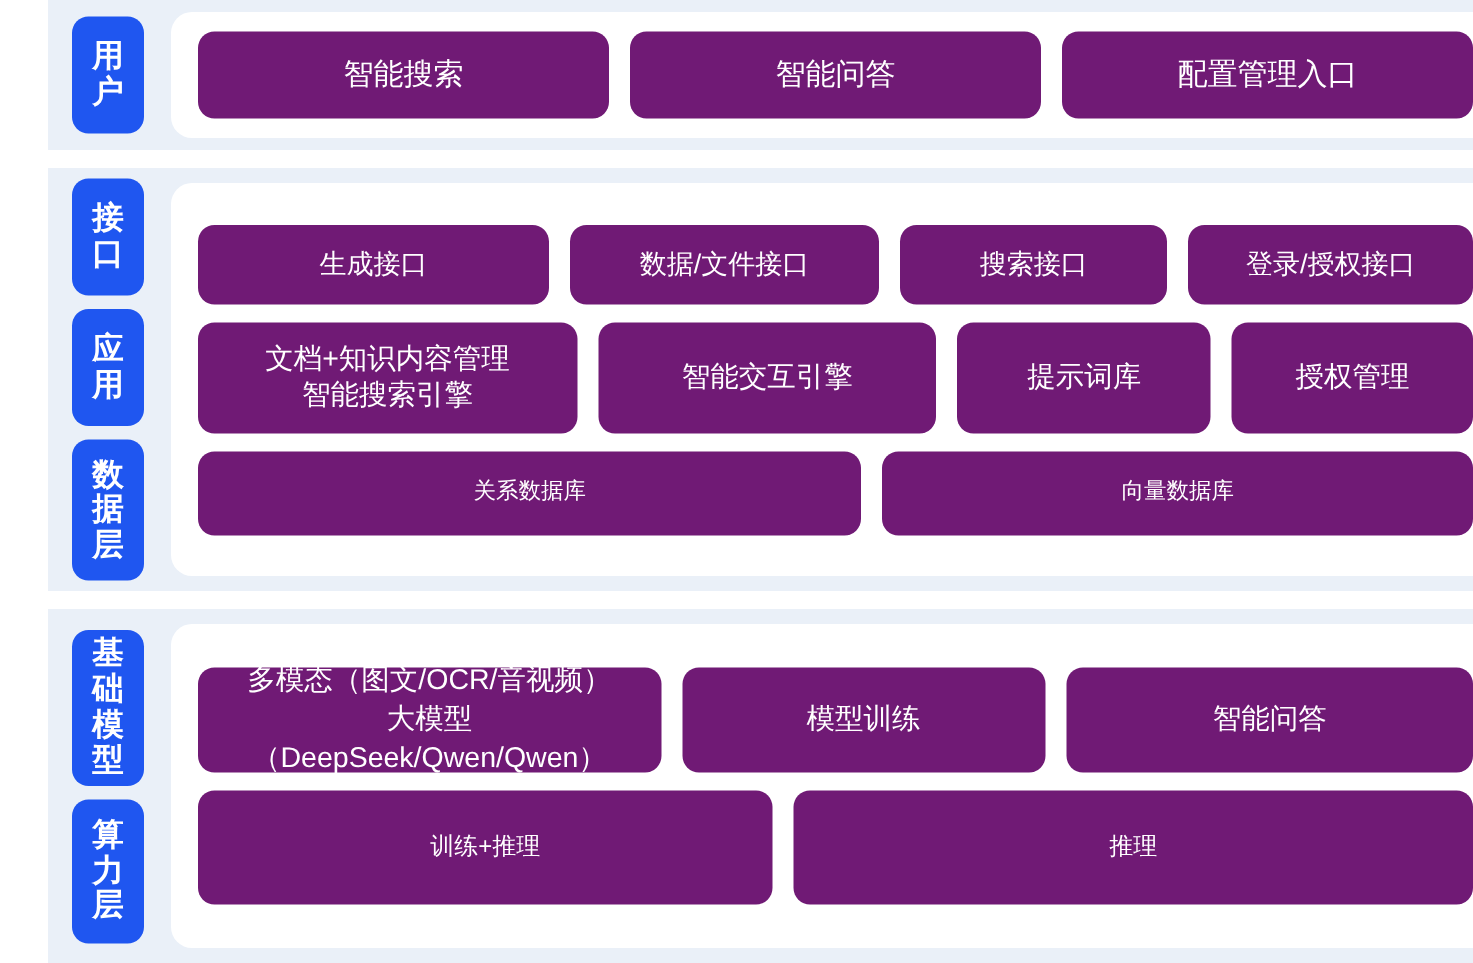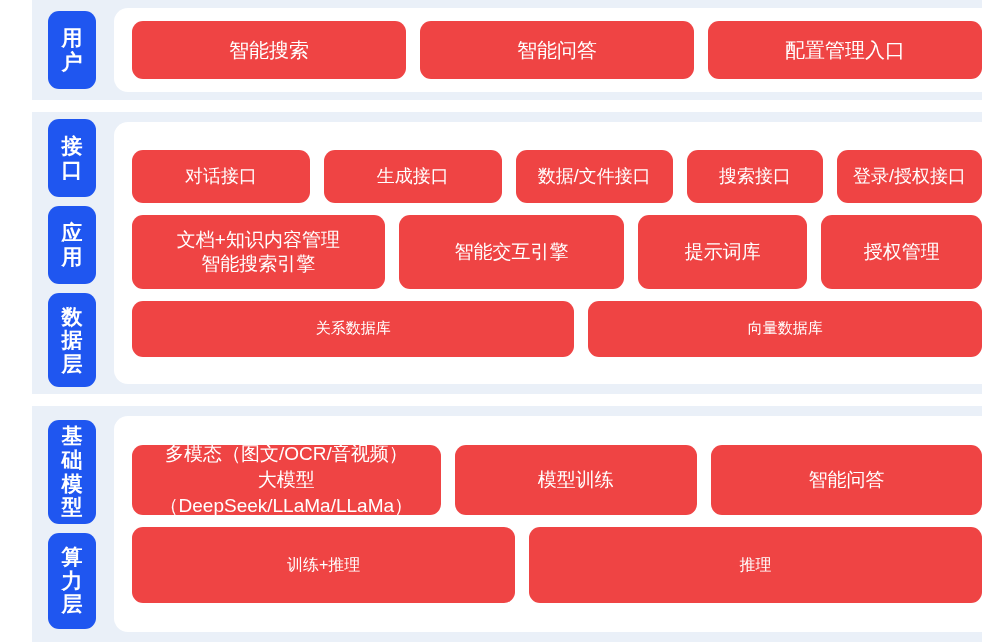--- a/index.html
+++ b/index.html
@@ -90,21 +90,21 @@
   .band-user .card  { top: 8px;  bottom: 8px; }
 
   .row {
     display: flex;
     gap: 14px;
     align-items: stretch;
   }
 
   
   .box {
-    background: #ef4444;
+    background: #701a75;
     border-radius: 11px;
     color: #ffffff;
     display: flex;
     align-items: center;
     justify-content: center;
     text-align: center;
     font-size: 19px;
     line-height: 1.25;
     box-sizing: border-box;
     padding: 6px 8px;
@@ -149,21 +149,20 @@
       </div>
       <div class="rail-tab" style="height:78px;">
         <span>应用</span>
       </div>
       <div class="rail-tab" style="height:94px;">
         <span>数据层</span>
       </div>
     </div>
     <div class="card">
       <div class="row row-interface">
-        <div class="box" style="flex:1.72;">对话接口</div>
         <div class="box" style="flex:1.72;">生成接口</div>
         <div class="box" style="flex:1.50;">数据/文件接口</div>
         <div class="box" style="flex:1.28;">搜索接口</div>
         <div class="box" style="flex:1.37;">登录/授权接口</div>
       </div>
       <div class="row row-app">
         <div class="box" style="flex:1.75;">文档+知识内容管理
 智能搜索引擎</div>
         <div class="box" style="flex:1.55;">智能交互引擎</div>
         <div class="box" style="flex:1.13;">提示词库</div>
@@ -181,21 +180,21 @@
       <div class="rail-tab" style="height:104px;">
         <span>基础模型</span>
       </div>
       <div class="rail-tab" style="height:96px;">
         <span>算力层</span>
       </div>
     </div>
     <div class="card">
       <div class="row row-model">
         <div class="box box-multimodal" style="flex:1.72;">多模态（图文/OCR/音视频）
-大模型（DeepSeek/LLaMa/LLaMa）</div>
+大模型（DeepSeek/Qwen/Qwen）</div>
         <div class="box" style="flex:1.33;">模型训练</div>
         <div class="box" style="flex:1.50;">智能问答</div>
       </div>
       <div class="row row-compute">
         <div class="box" style="flex:1.00;">训练+推理</div>
         <div class="box" style="flex:1.19;">推理</div>
       </div>
     </div>
   </div>
 

